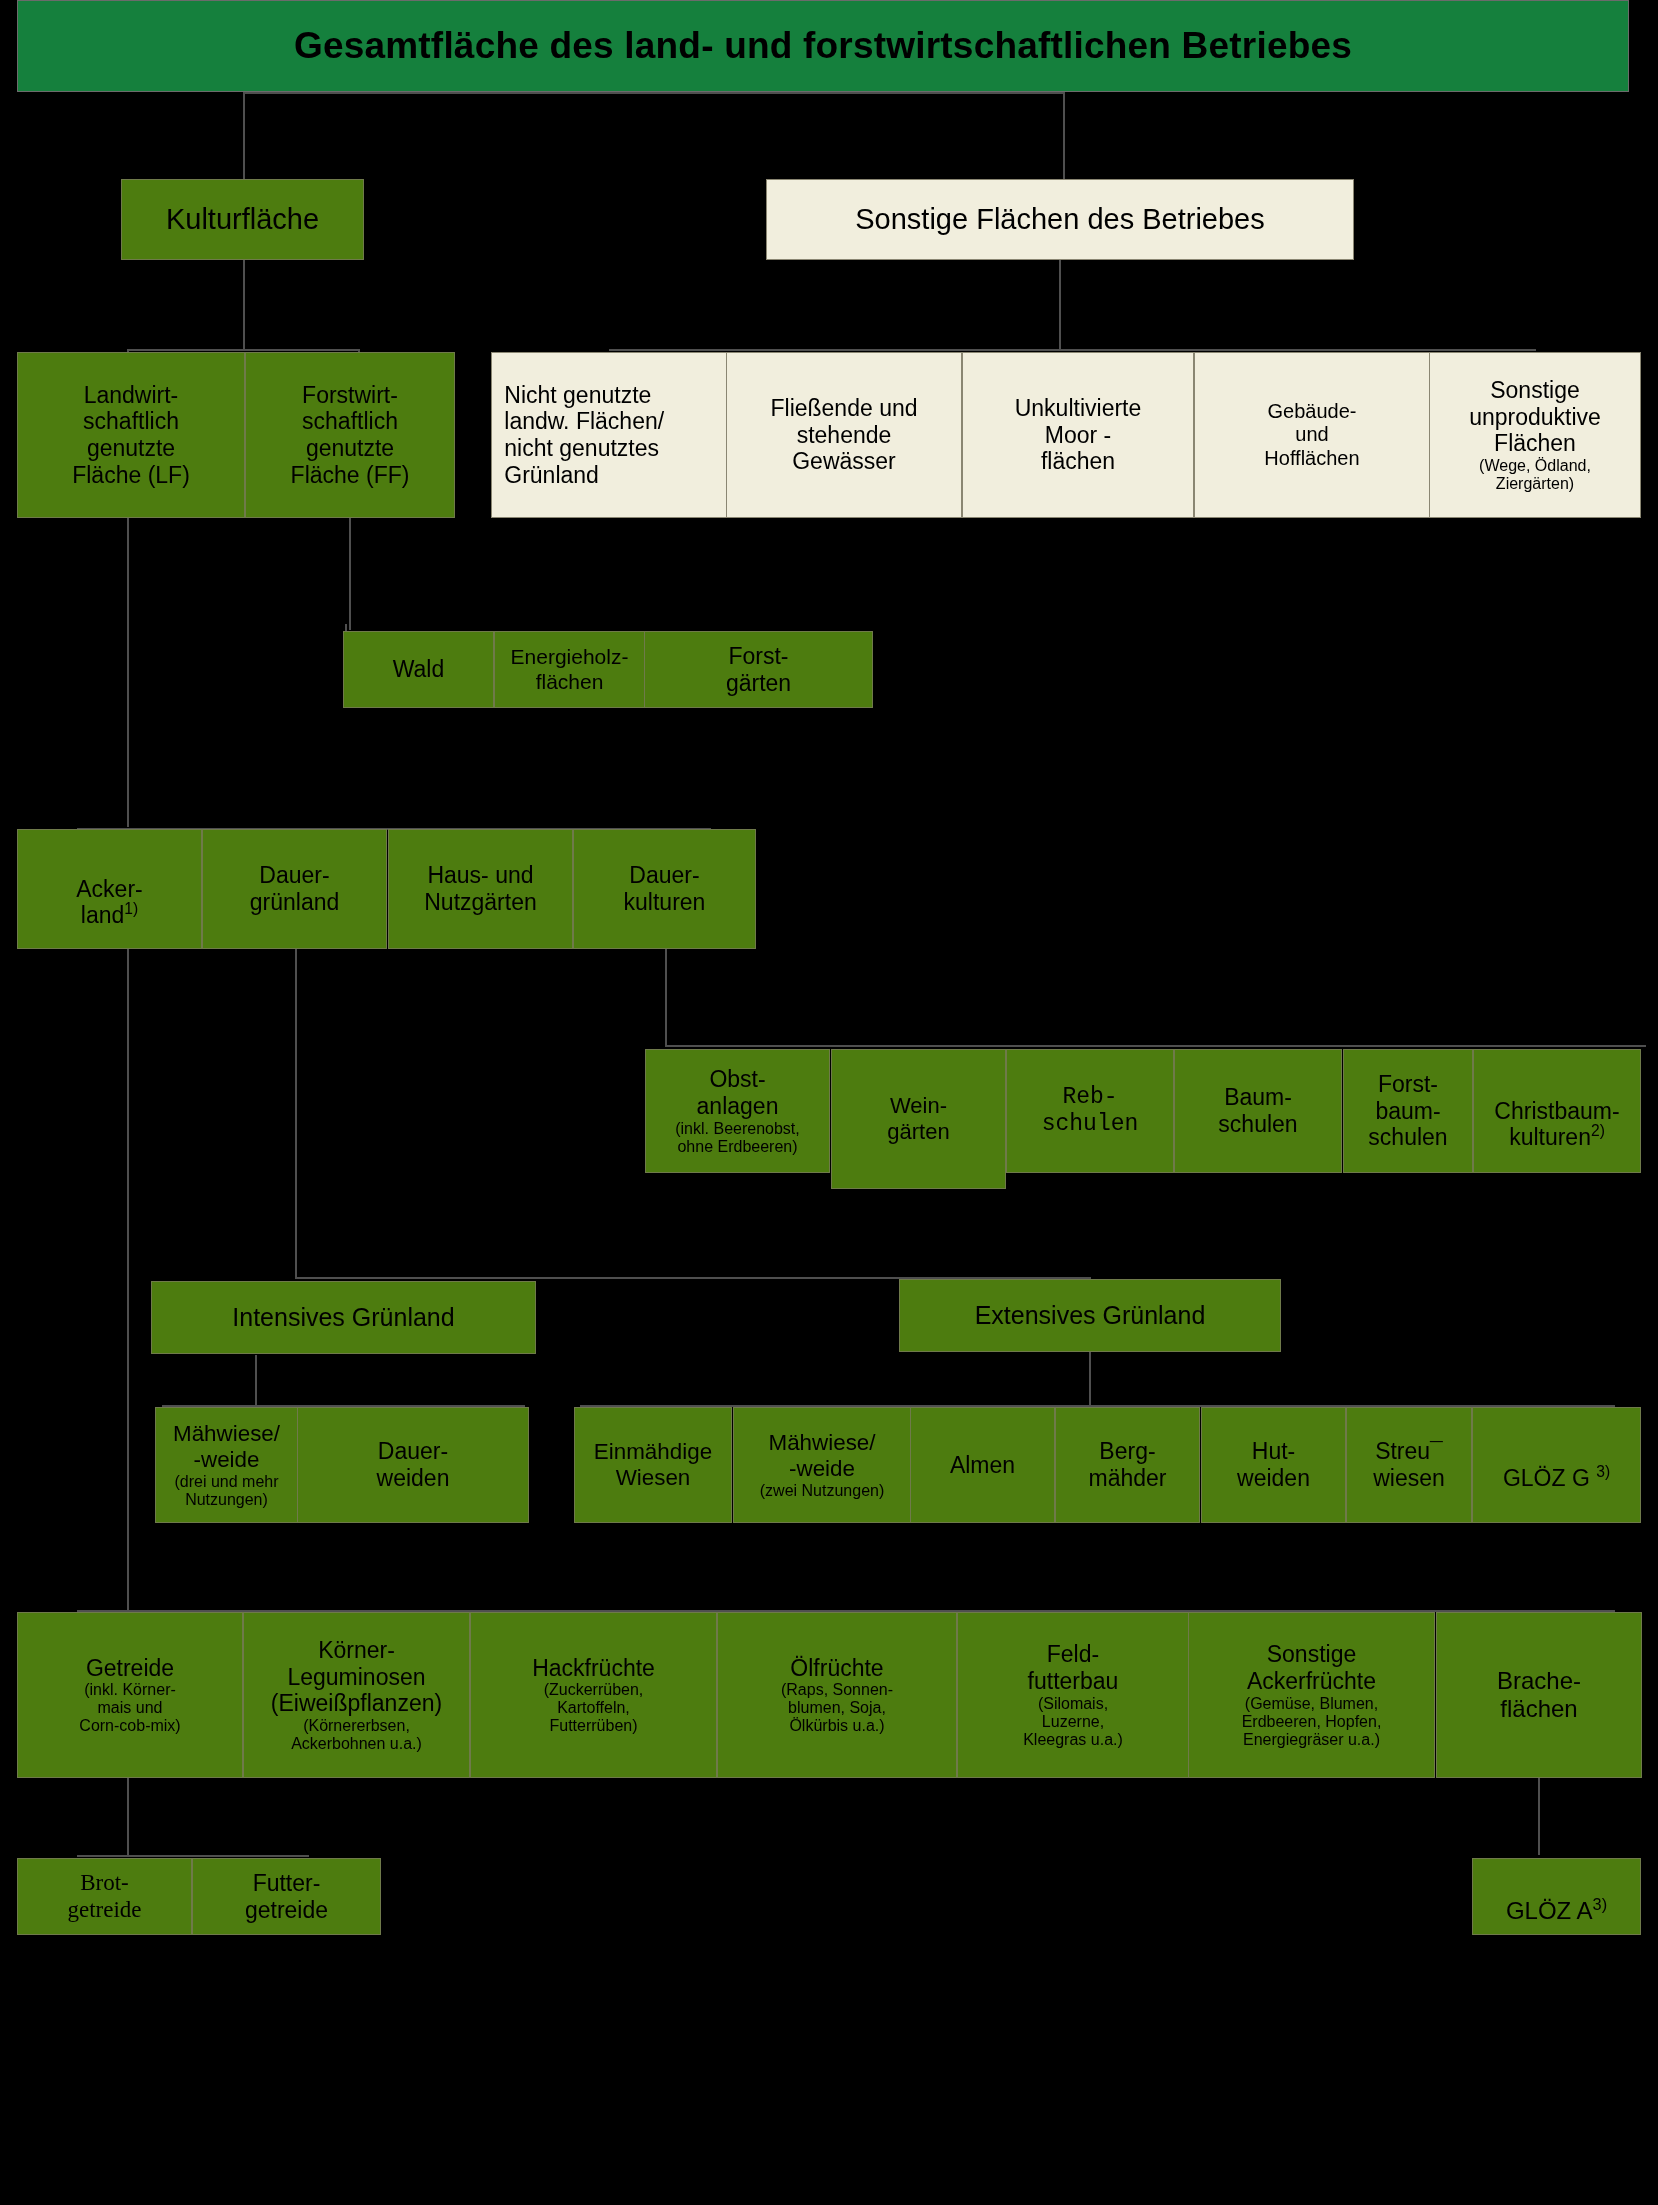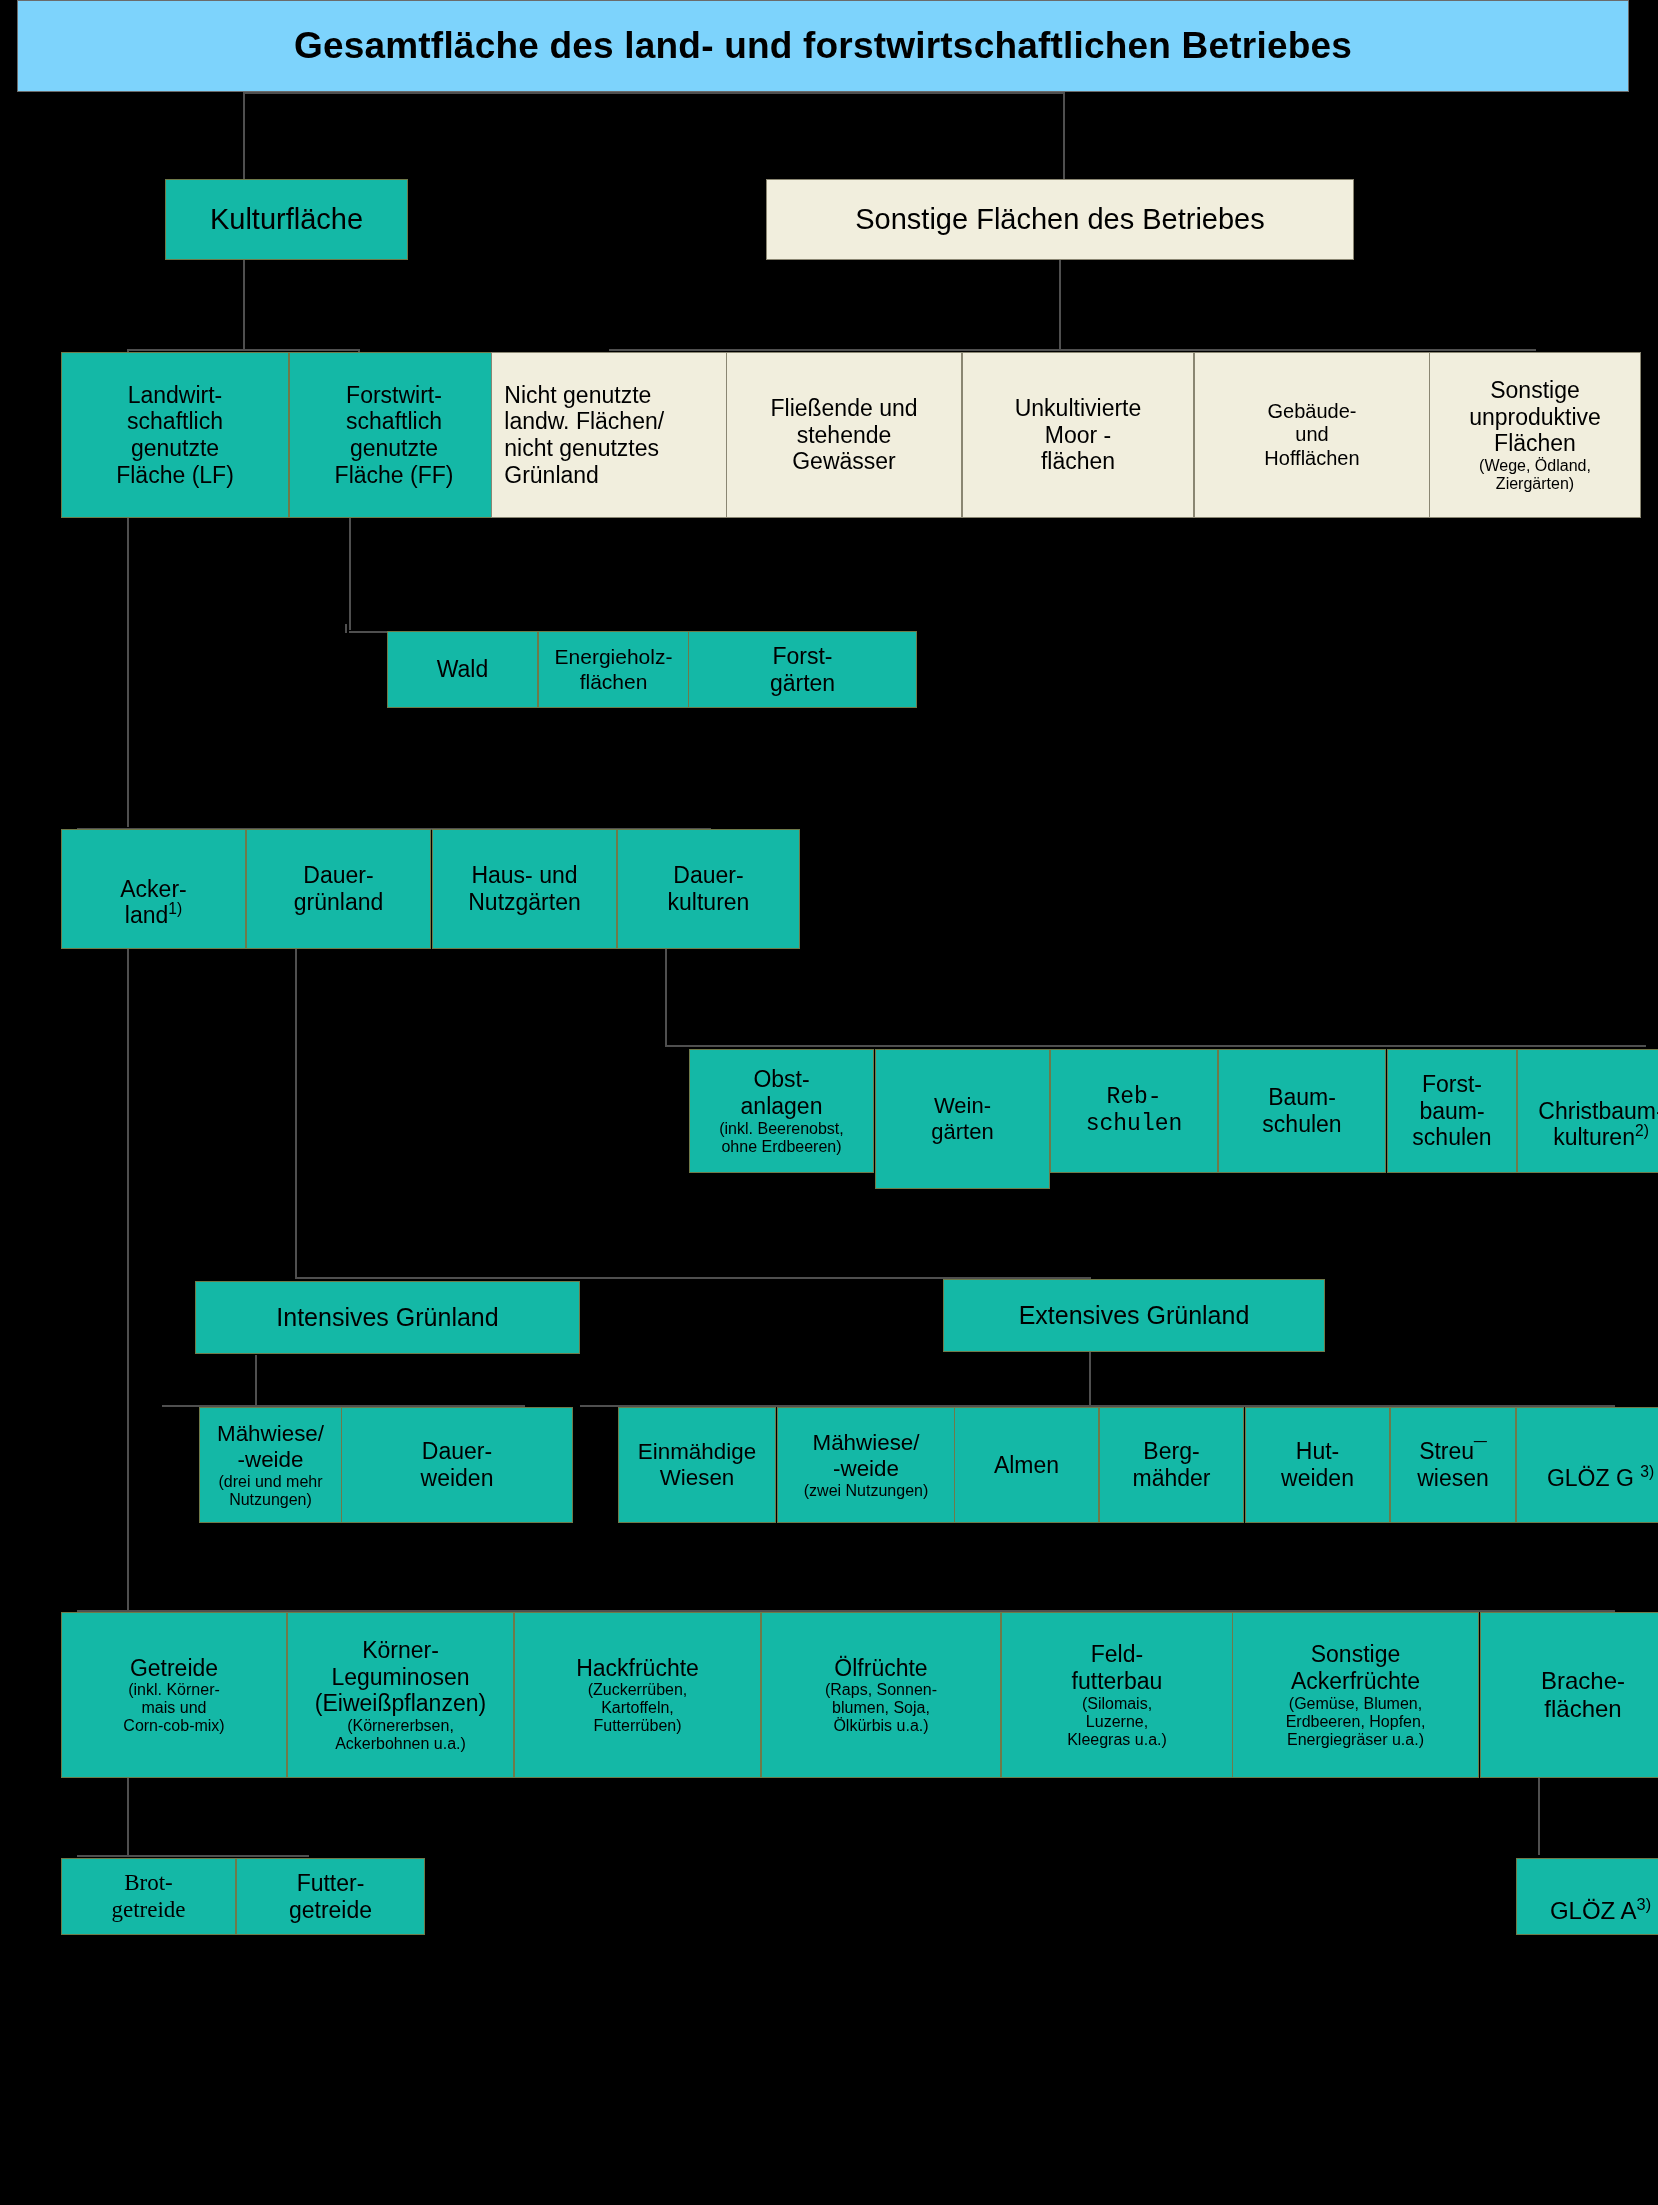--- a/index.html
+++ b/index.html
@@ -21,23 +21,23 @@
     display:flex;
     flex-direction:column;
     align-items:center;
     justify-content:center;
     text-align:center;
     color:#000;
     line-height:1.16;
     padding:3.1px 4.6px;
     overflow:hidden;
   }
-  .green{background:#14b8a6;border:0.8px solid #6f7a4a;margin-left:44px;}
+  .green{background:#4d7c0f;border:0.8px solid #6f7a4a;}
   .cream{background:#f1eedd;border:0.8px solid #8a8672;}
-  .white{background:#7dd3fc;border:0.8px solid #6b6b6b;}
+  .white{background:#15803d;border:0.8px solid #6b6b6b;}
 
   
   .line{position:absolute;background:#4f4f4f;}
   .hline{height:1.5px;}
   .vline{width:1.5px;}
 
   .title{
     font-weight:bold;
     letter-spacing:0.2px;
   }

